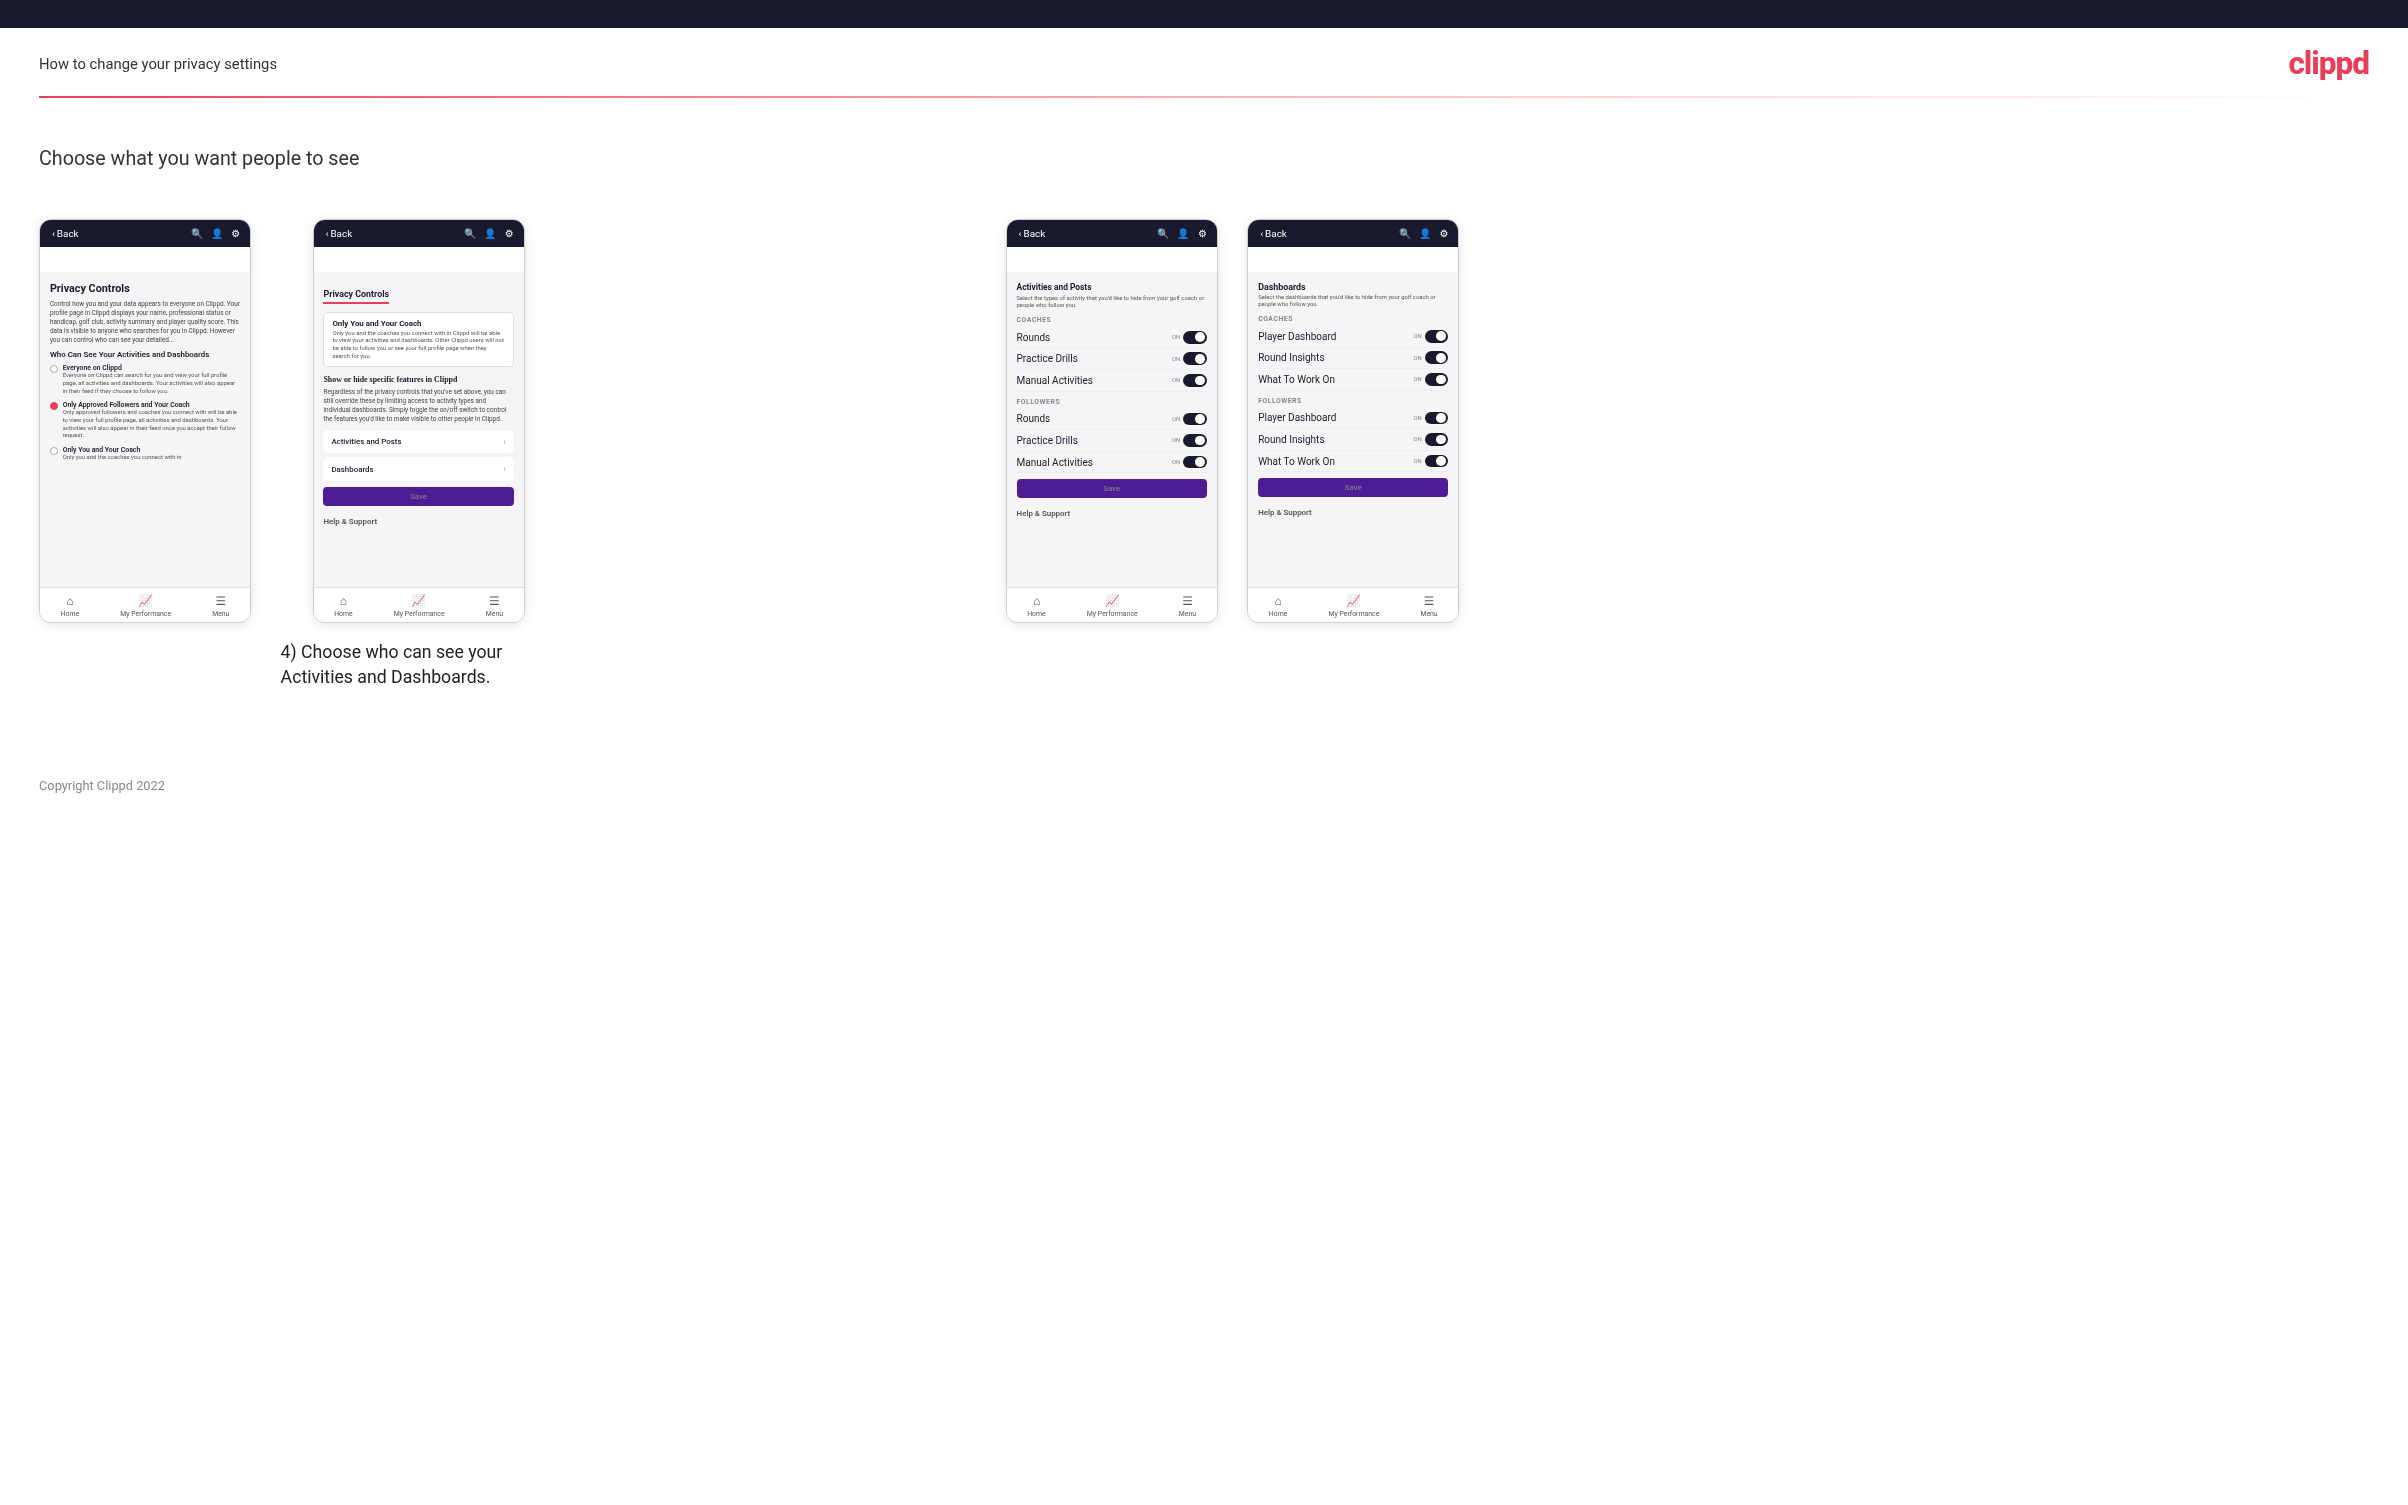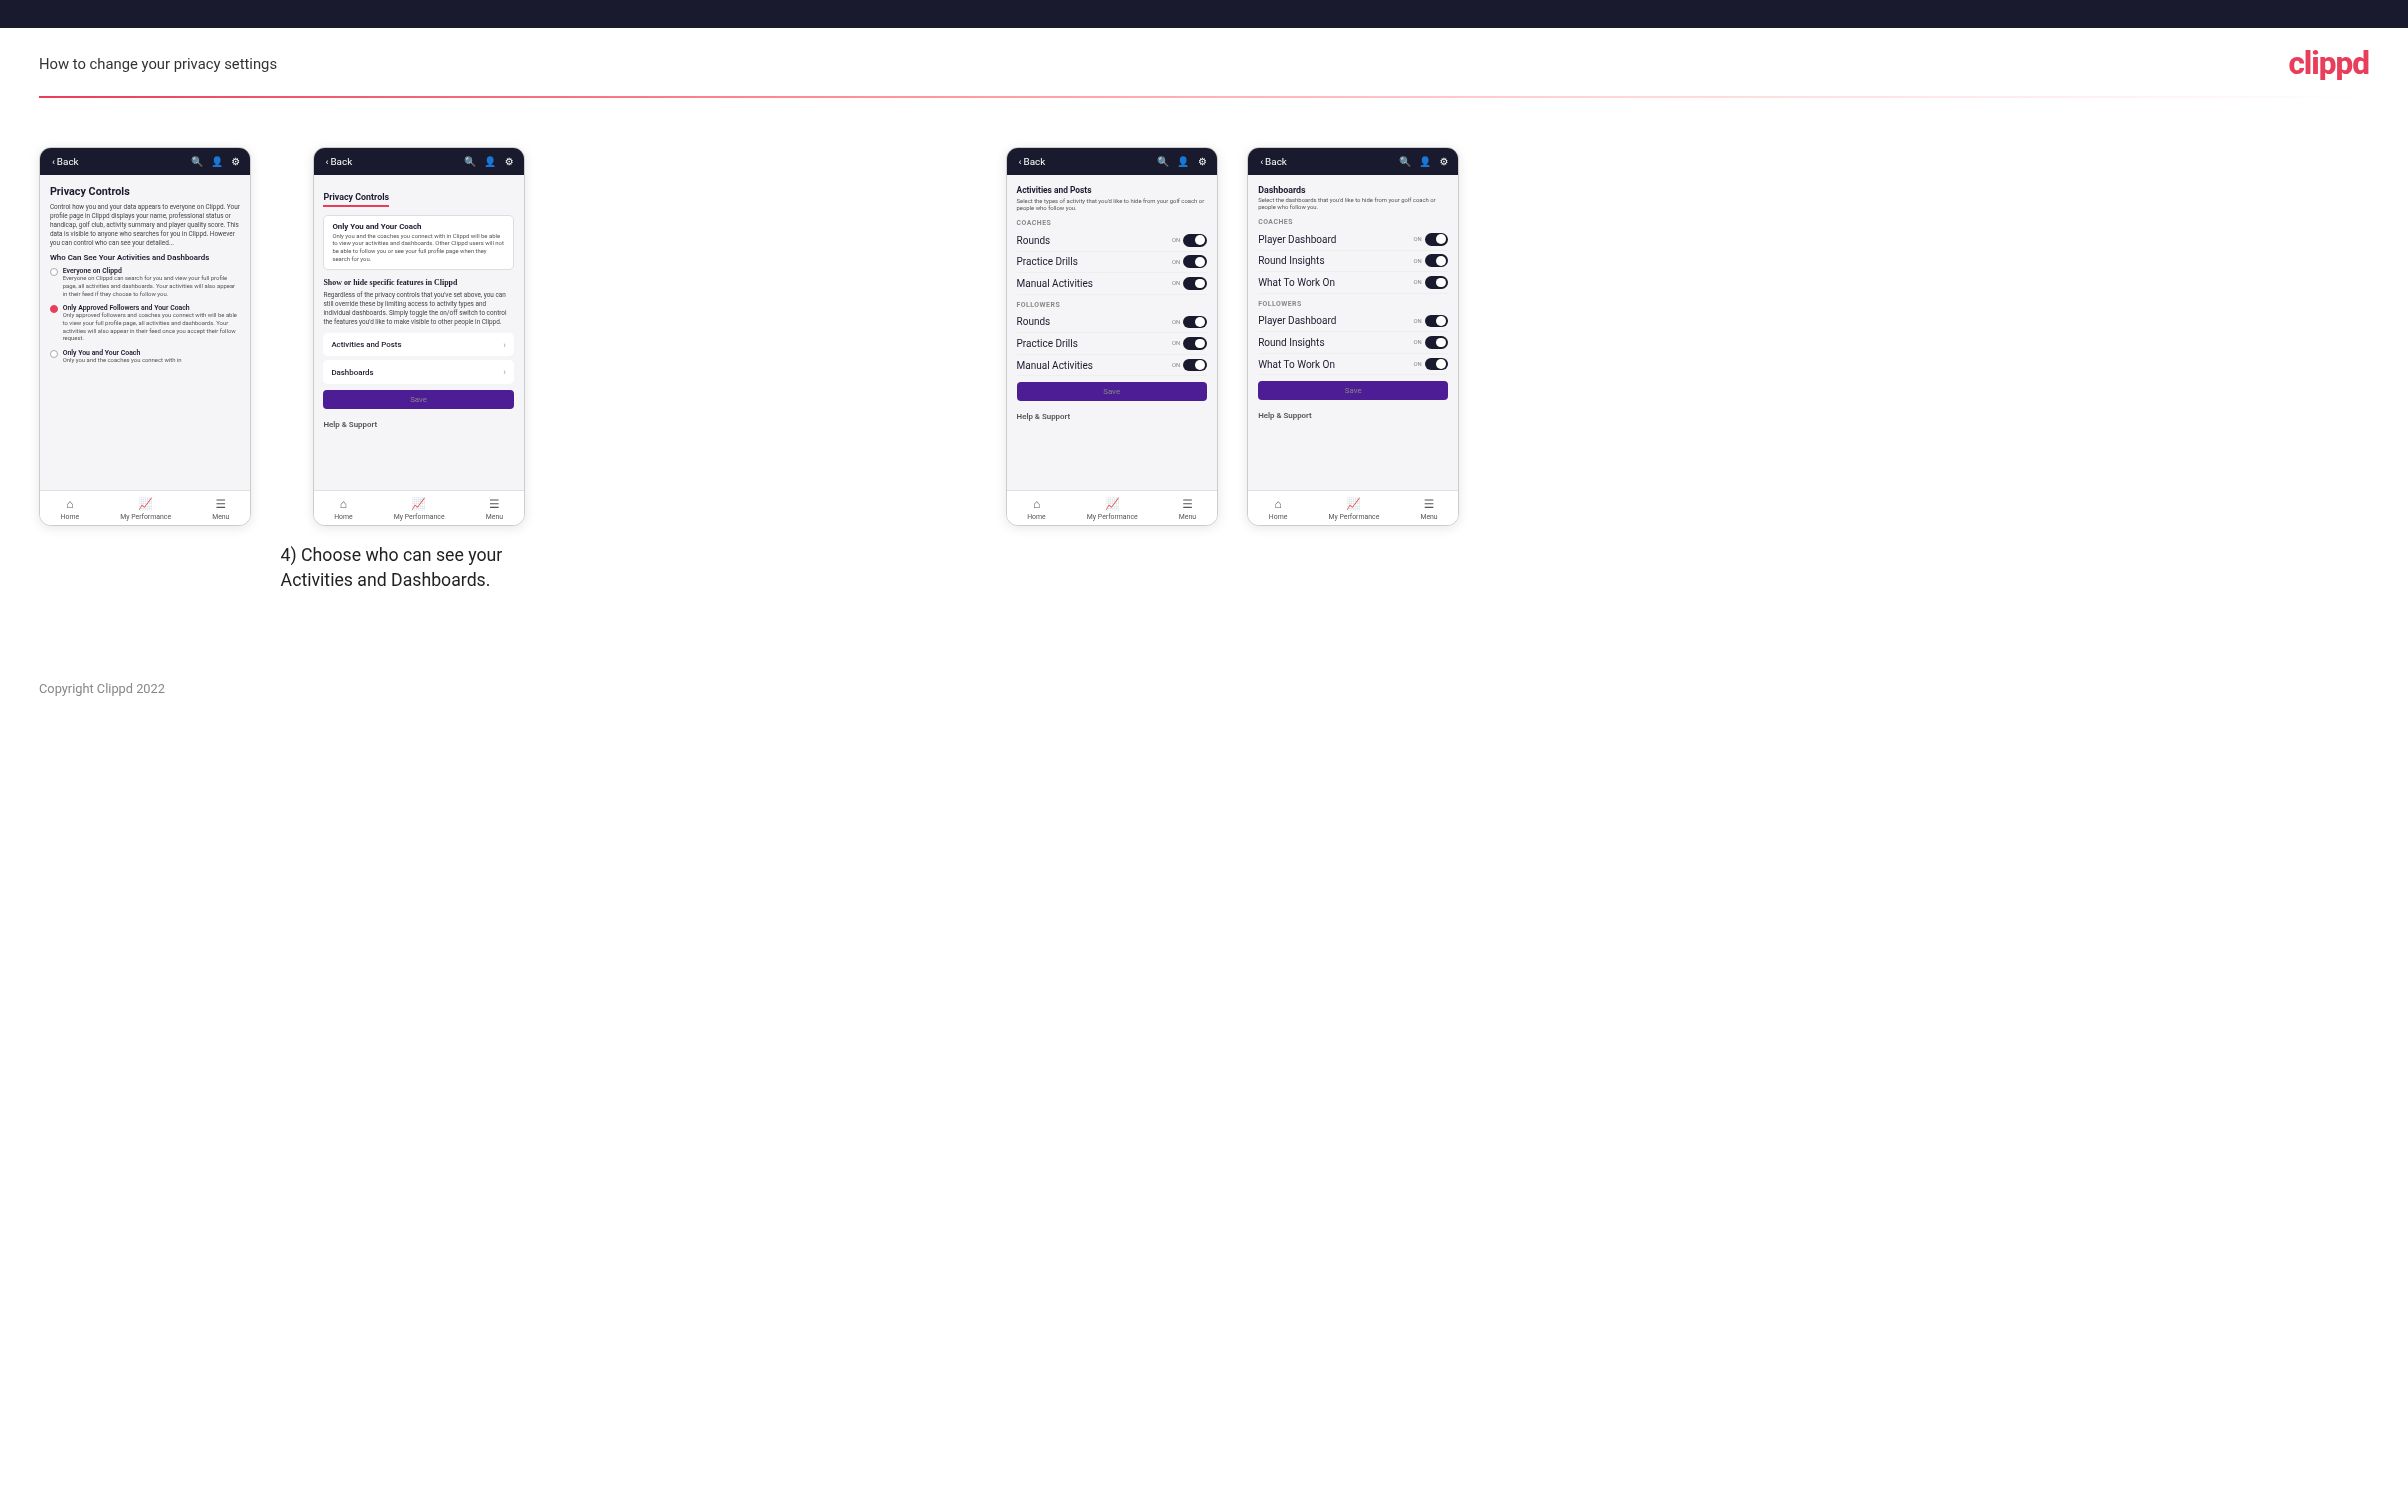--- a/index.html
+++ b/index.html
@@ -102,20 +102,21 @@
       gap: 7.9px;
       color: #fff;
       font-size: 9.9px;
     }
 
     
     .phone-content {
       padding: 9.9px 9.9px 5.9px 9.9px;
       min-height: 315px;
       background: #f5f5f7;
+      margin-top: 25px;
     }
 
     
     .phone-bottom-nav {
       background: #fff;
       border-top: 1px solid #e0e0e0;
       display: flex;
       justify-content: space-around;
       align-items: center;
       padding: 5.9px 0 3.9px 0;
@@ -355,20 +356,21 @@
 
 <div class="header">
   <span class="header-title">How to change your privacy settings</span>
   <span class="logo">clippd</span>
 </div>
 
 <div class="header-divider"></div>
 
 <div class="main">
 
+  <div class="page-subheading">Choose what you want people to see</div>
 
   <div class="screenshots-row">
 
     <div class="screenshot-group">
       <div class="phone-mockup">
 
         <div class="phone-nav">
           <div class="phone-nav-back">
             <span>‹</span>
             <span>Back</span>

